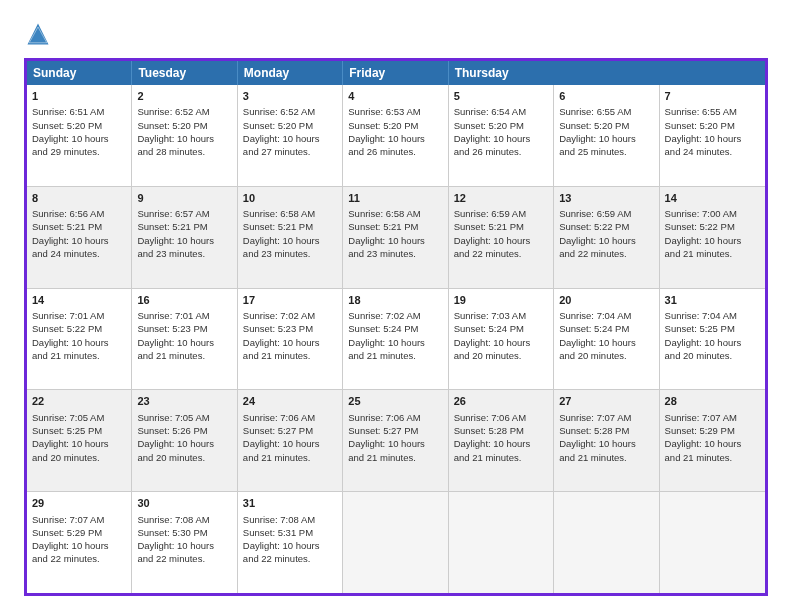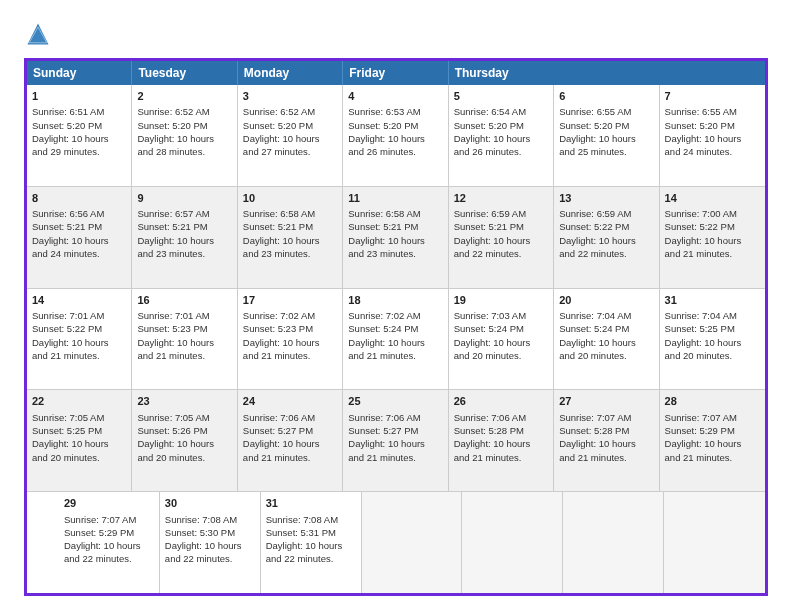--- a/index.html
+++ b/index.html
@@ -77,21 +77,21 @@
       display: flex;
       flex-direction: column;
       flex: 1;
     }
     .cal-row {
       display: grid;
       grid-template-columns: repeat(7, 1fr);
       flex: 1;
       border-bottom: 1px solid #ccc;
     }
-    .cal-row:last-child { border-bottom: none; margin-left: 32px; }
+    .cal-row:last-child { border-bottom: none; }
     .cal-cell {
       padding: 4px 5px 3px 5px;
       border-right: 1px solid #ccc;
       font-size: 9.5px;
       color: #333;
       line-height: 1.4;
       background: #fff;
     }
     .cal-cell:last-child { border-right: none; }
     .cal-cell.empty { background: #f5f5f5; }

